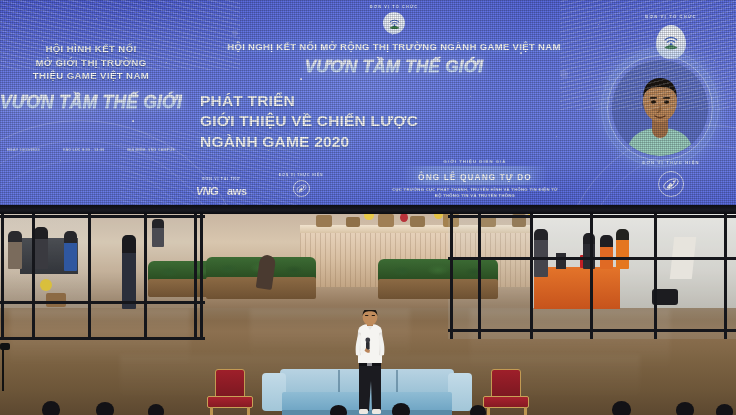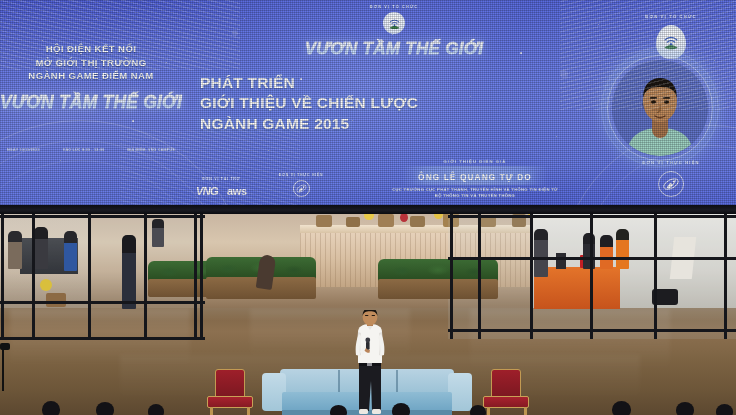--- a/index.html
+++ b/index.html
@@ -244,23 +244,23 @@
       <i class="star" style="left:244px; top:18px;  width:1.2px;height:1.2px;opacity:.7"></i>
     </div>
 
     <div class="netline" style="left:618px;top:18px;width:60px;transform:rotate(33deg);opacity:.28"></div>
     <div class="netline" style="left:640px;top:52px;width:48px;transform:rotate(-24deg);opacity:.22"></div>
     <div class="netline" style="left:120px;top:120px;width:44px;transform:rotate(-40deg);opacity:.2"></div>
     <div class="netline" style="left:500px;top:140px;width:52px;transform:rotate(20deg);opacity:.2"></div>
 
     <div id="panel-left" class="panel">
       <div style="padding-top:42px;">
-        <div class="lt-head">HỘI ĐIỆN KẾT NỐI</div>
+        <div class="lt-head">HỘI HÌNH KẾT NỐI</div>
         <div class="lt-head">MỞ GIỚI THỊ TRƯỜNG</div>
-        <div class="lt-head">NGÀNH GAME ĐIỂM NAM</div>
+        <div class="lt-head">THIỆU GAME VIỆT NAM</div>
       </div>
       <div class="lt-hero" style="margin-top:9px;">VƯƠN TẦM THẾ GIỚI</div>
       <div class="lt-meta" style="margin-top:35px;">
         <span>NGÀY 10/11/2023</span>
         <span>VÀO LÚC 8:30 - 12:00</span>
         <span>ĐỊA ĐIỂM: VNG CAMPUS</span>
       </div>
     </div>
 
     <div id="panel-center" class="panel">
@@ -270,26 +270,27 @@
         <div class="org-logo" style="margin:3px auto 0;">
           <svg width="15" height="15" viewBox="0 0 24 24" aria-hidden="true">
             <path d="M5 9.5a9.5 9.5 0 0 1 14 0" fill="none" stroke="#3c63c8" stroke-width="1.6" stroke-linecap="round"></path>
             <path d="M7.5 12.2a6.2 6.2 0 0 1 9 0" fill="none" stroke="#3c63c8" stroke-width="1.5" stroke-linecap="round"></path>
             <circle cx="12" cy="14.6" r="1.5" fill="#3c63c8"></circle>
             <path d="M4 19c2.8-2.6 5.4-3.2 8-3.2s5.2.6 8 3.2c-2.8 1.4-5.4 1.8-8 1.8S6.8 20.4 4 19z" fill="#3c7f4e"></path>
           </svg>
         </div>
       </div>
 
+      <div class="ct-head" style="margin-top:7px;">HỘI NGHỊ KẾT NỐI MỞ RỘNG THỊ TRƯỜNG NGÀNH GAME VIỆT NAM</div>
       <div class="ct-hero" style="margin-top:5px;">VƯƠN TẦM THẾ GIỚI</div>
 
       <div class="ct-sub" style="margin-top:14px; padding-left:18px;">
         <div>PHÁT TRIỂN</div>
         <div>GIỚI THIỆU VỀ CHIẾN LƯỢC</div>
-        <div>NGÀNH GAME 2015</div>
+        <div>NGÀNH GAME 2020</div>
       </div>
 
       <div style="position:absolute;left:14px;bottom:8px;display:flex;gap:32px;align-items:flex-end;">
         <div style="text-align:center;">
           <div class="sponsor-tag">ĐƠN VỊ TÀI TRỢ</div>
           <div style="display:flex;align-items:flex-end;gap:9px;margin-top:4px;">
             <span class="vng">VNG</span>
             <span class="aws">aws</span>
           </div>
         </div>

